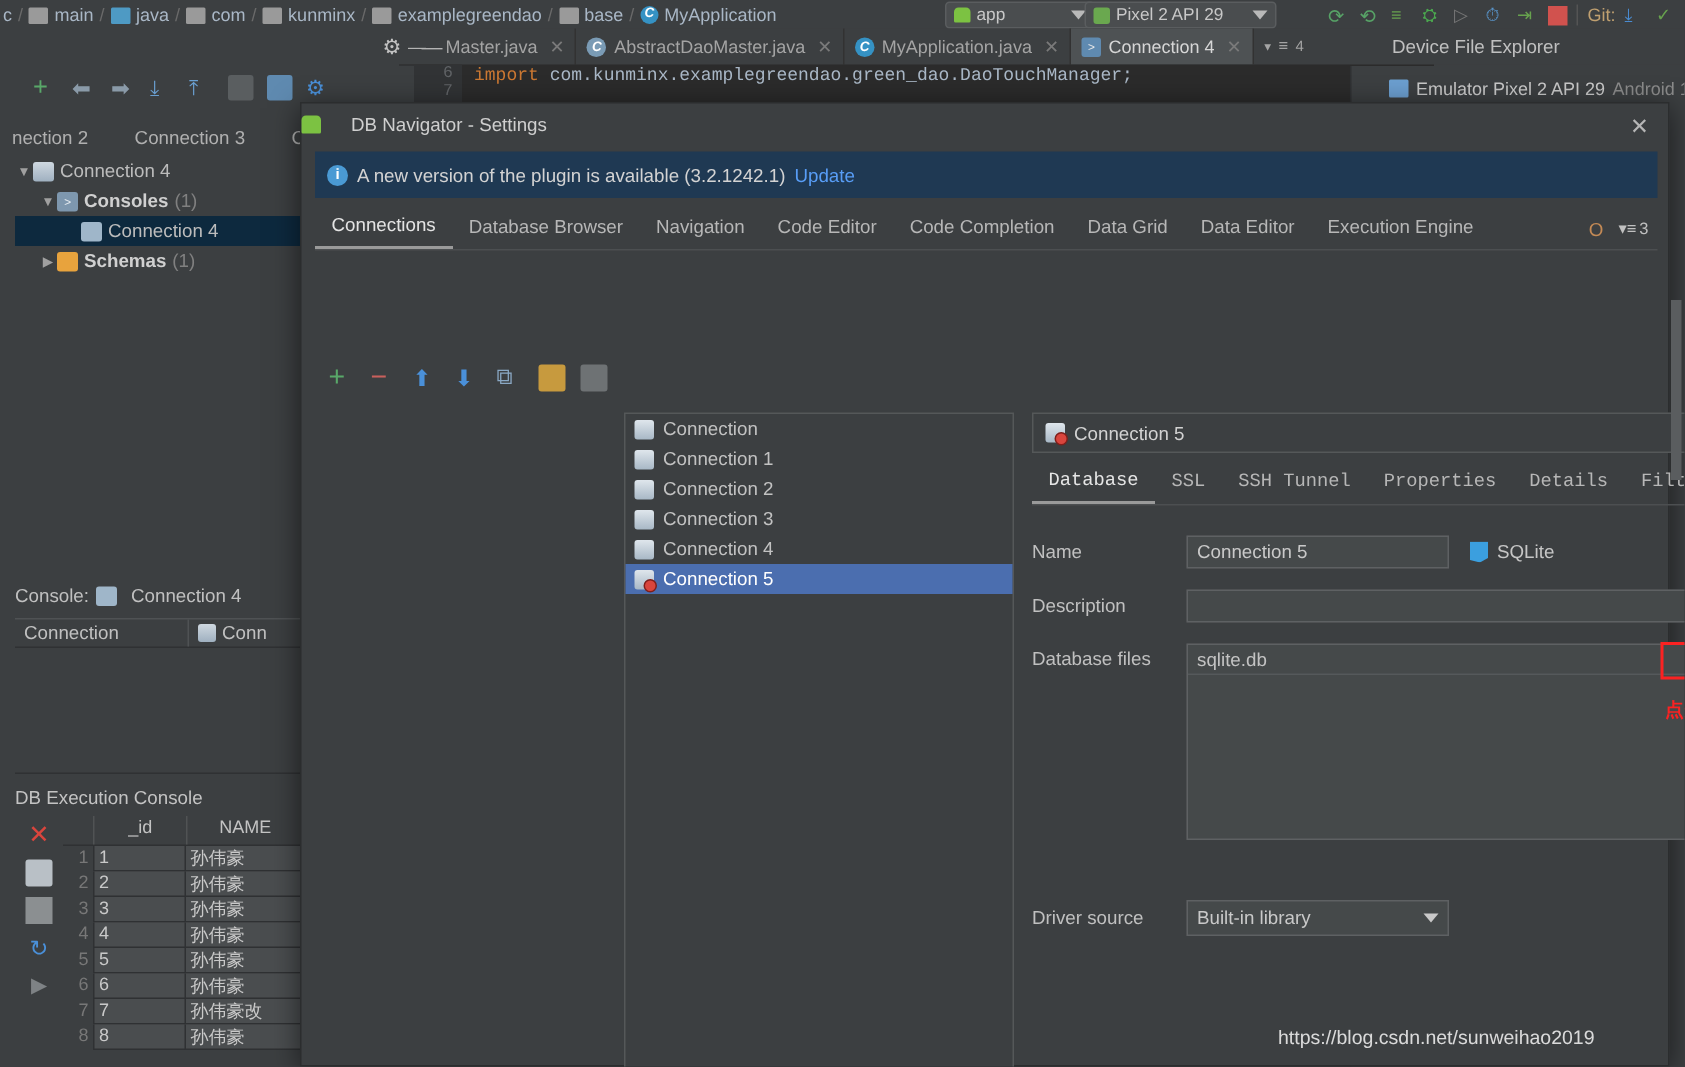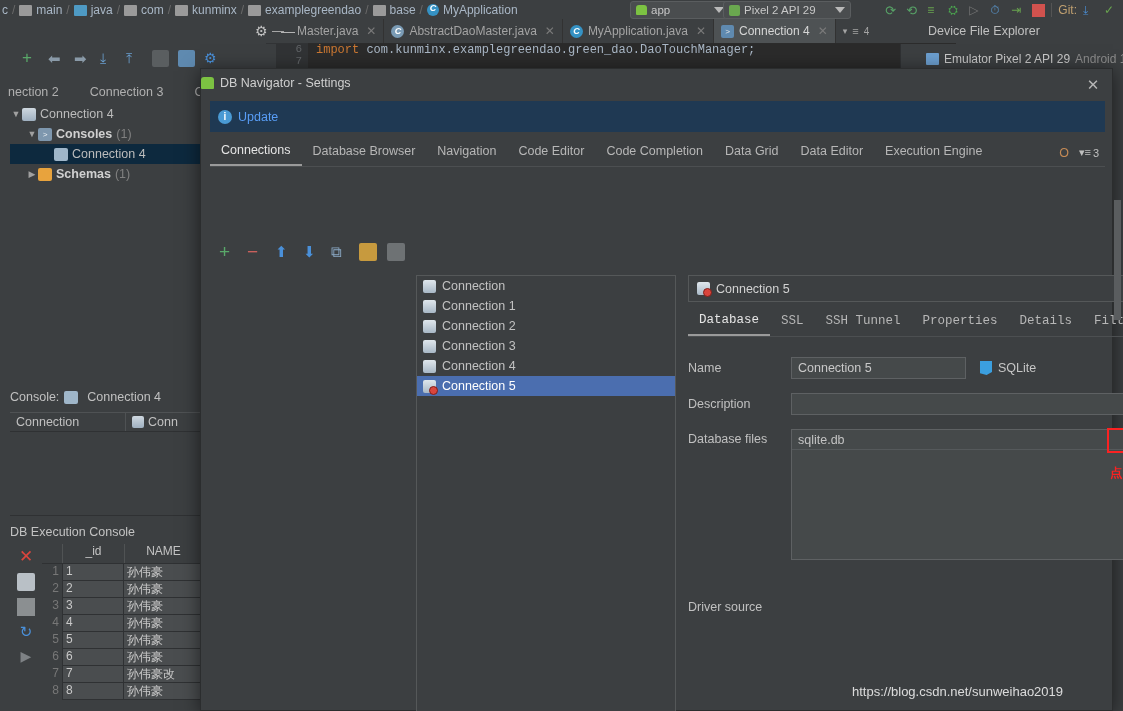--- a/index.html
+++ b/index.html
@@ -210,21 +210,21 @@
     border: 1px solid #2f3133; border-top: none; border-left: none; background: #4a4d4f;
   }
 
   
   .dialog {
     position: absolute; left: 200px; top: 68px; width: 913px; height: 643px;
     background: #3c3f41; border: 1px solid #2b2d2e;
     box-shadow: 0 3px 18px rgba(0,0,0,.55);
   }
   .dlg-title {
-    height: 28px; display: flex; align-items: center; gap: 6px;
+    height: 28px; display: flex; align-items: center; gap: 20px;
     padding-left: 0; color: #cfcfcf; font-size: 12.5px;
   }
   .android-ico {
     width: 13px; height: 12px; background: #7cc242; border-radius: 3px 3px 1px 1px;
     position: relative; flex: none;
   }
   .dlg-x {
     position: absolute; right: 10px; top: 8px; color: #b6b6b6;
     font-size: 15px; width: 18px; height: 18px; text-align: center; line-height: 16px;
   }
@@ -583,20 +583,21 @@
 
   <div class="dialog">
     <div class="dlg-title">
       <i class="android-ico"></i>
       <span>DB Navigator - Settings</span>
     </div>
     <div class="dlg-x">✕</div>
 
     <div class="banner">
       <span class="info-ico">i</span>
+      <span>A new version of the plugin is available (3.2.1242.1)</span>
       <a>Update</a>
     </div>
 
     <div class="dtabs">
       <span class="dtab active">Connections</span>
       <span class="dtab">Database Browser</span>
       <span class="dtab">Navigation</span>
       <span class="dtab">Code Editor</span>
       <span class="dtab">Code Completion</span>
       <span class="dtab">Data Grid</span>
@@ -684,20 +685,24 @@
 
           </div>
           <div class="redbox"></div>
           <div class="redtext">点这里</div>
         </div>
 
       </div>
 
       <div class="frow" style="margin-top:40px;">
         <span class="flabel">Driver source</span>
+        <div class="combo">
+          <span>Built-in library</span>
+          <span class="caret"></span>
+        </div>
       </div>
 
     </div>
   </div>
 
   <div class="watermark">https://blog.csdn.net/sunweihao2019</div>
 
   <div class="scroll-right">
     <div class="sr-thumb"></div>
   </div>

